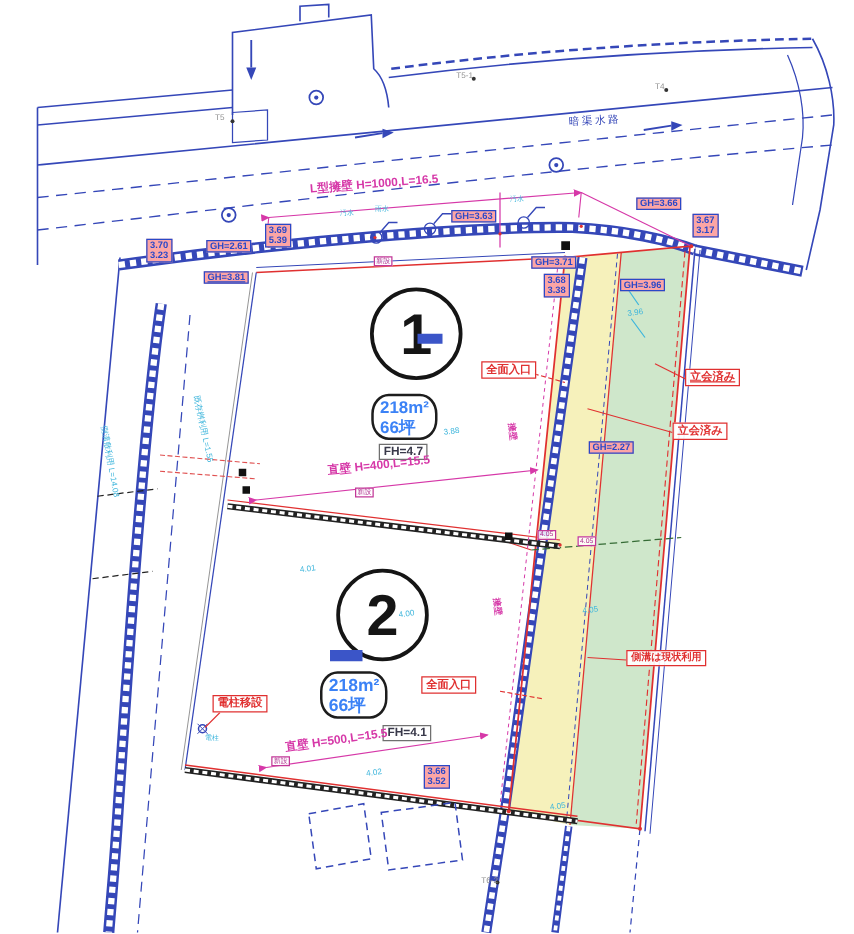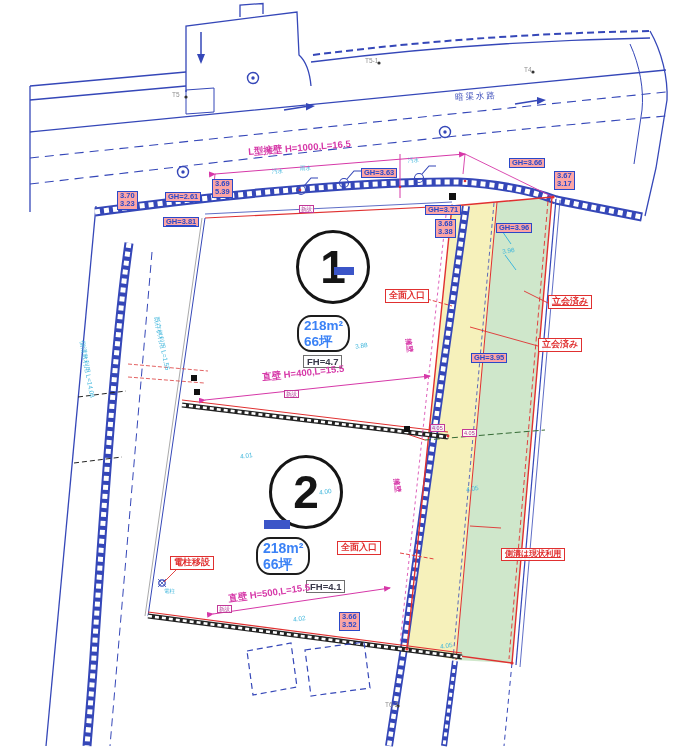--- a/index.html
+++ b/index.html
@@ -201,21 +201,21 @@
   <div class="lbl dim" style="left:412px;top:338px;font-size:7px;transform:rotate(83deg);transform-origin:left top;">擁壁</div>
   <div class="lbl dim" style="left:400px;top:478px;font-size:7px;transform:rotate(83deg);transform-origin:left top;">擁壁</div>
 
   <div class="lbl cyan" style="left:86px;top:340px;transform:rotate(80deg);transform-origin:left top;">側溝敷利用 L=14.08</div>
   <div class="lbl cyan" style="left:160px;top:316px;transform:rotate(78deg);transform-origin:left top;">既存桝利用 L=1.55</div>
 
   <div class="lbl rtag" style="left:385px;top:289px;">全面入口</div>
   <div class="lbl rtag" style="left:337px;top:541px;">全面入口</div>
   <div class="lbl rtag" style="left:548px;top:295px;text-decoration:underline;">立会済み</div>
   <div class="lbl rtag" style="left:538px;top:338px;">立会済み</div>
-  <div class="lbl rtag" style="left:501px;top:548px;font-size:8px;text-decoration:underline;">側溝は現状利用</div>
+  <div class="lbl rtag" style="left:501px;top:520px;font-size:8px;">側溝は現状利用</div>
   <div class="lbl rtag" style="left:170px;top:556px;">電柱移設</div>
 
   <div class="lbl mbox" style="left:299px;top:205px;">新設</div>
   <div class="lbl mbox" style="left:284px;top:390px;">新設</div>
   <div class="lbl mbox" style="left:217px;top:605px;">新設</div>
   <div class="lbl mbox" style="left:430px;top:424px;">4.05</div>
   <div class="lbl mbox" style="left:462px;top:429px;">4.05</div>
 
   <div class="lbl ebox" style="left:117px;top:191px;">3.70
 3.23</div>
@@ -224,21 +224,21 @@
 5.39</div>
   <div class="lbl ebox" style="left:163px;top:217px;text-decoration:underline;">GH=3.81</div>
   <div class="lbl ebox" style="left:361px;top:168px;">GH=3.63</div>
   <div class="lbl ebox" style="left:509px;top:158px;">GH=3.66</div>
   <div class="lbl ebox" style="left:554px;top:171px;">3.67
 3.17</div>
   <div class="lbl ebox" style="left:425px;top:205px;">GH=3.71</div>
   <div class="lbl ebox" style="left:435px;top:219px;">3.68
 3.38</div>
   <div class="lbl ebox" style="left:496px;top:223px;">GH=3.96</div>
-  <div class="lbl ebox" style="left:471px;top:353px;">GH=3.95</div>
+  <div class="lbl ebox" style="left:471px;top:353px;">GH=2.27</div>
   <div class="lbl ebox" style="left:339px;top:612px;">3.66
 3.52</div>
 
   <div class="lbl cyan" style="left:355px;top:342px;transform:rotate(-8deg);">3.88</div>
   <div class="lbl cyan" style="left:240px;top:452px;transform:rotate(-8deg);">4.01</div>
   <div class="lbl cyan" style="left:319px;top:488px;transform:rotate(-8deg);">4.00</div>
   <div class="lbl cyan" style="left:293px;top:615px;transform:rotate(-8deg);">4.02</div>
   <div class="lbl cyan" style="left:502px;top:247px;transform:rotate(-8deg);">3.96</div>
   <div class="lbl cyan" style="left:466px;top:485px;transform:rotate(-8deg);">4.05</div>
   <div class="lbl cyan" style="left:440px;top:642px;transform:rotate(-8deg);">4.05</div>

